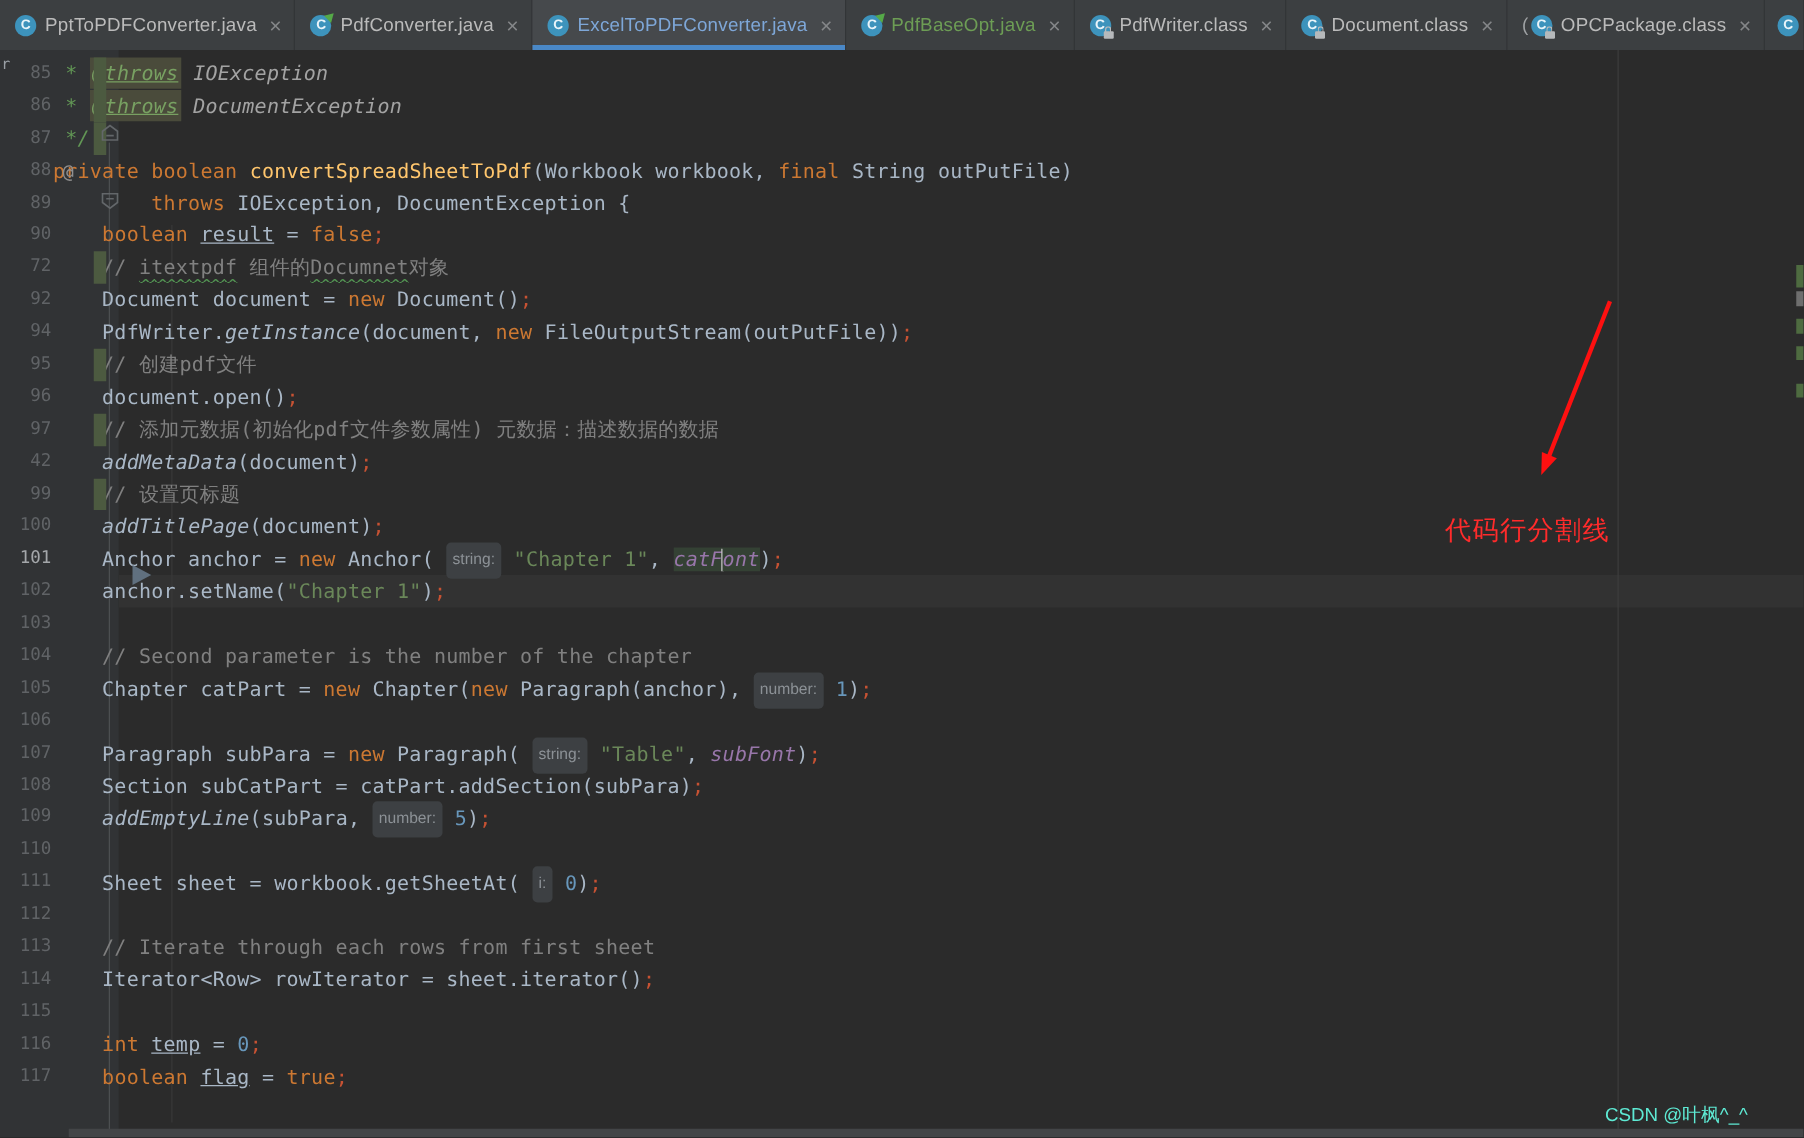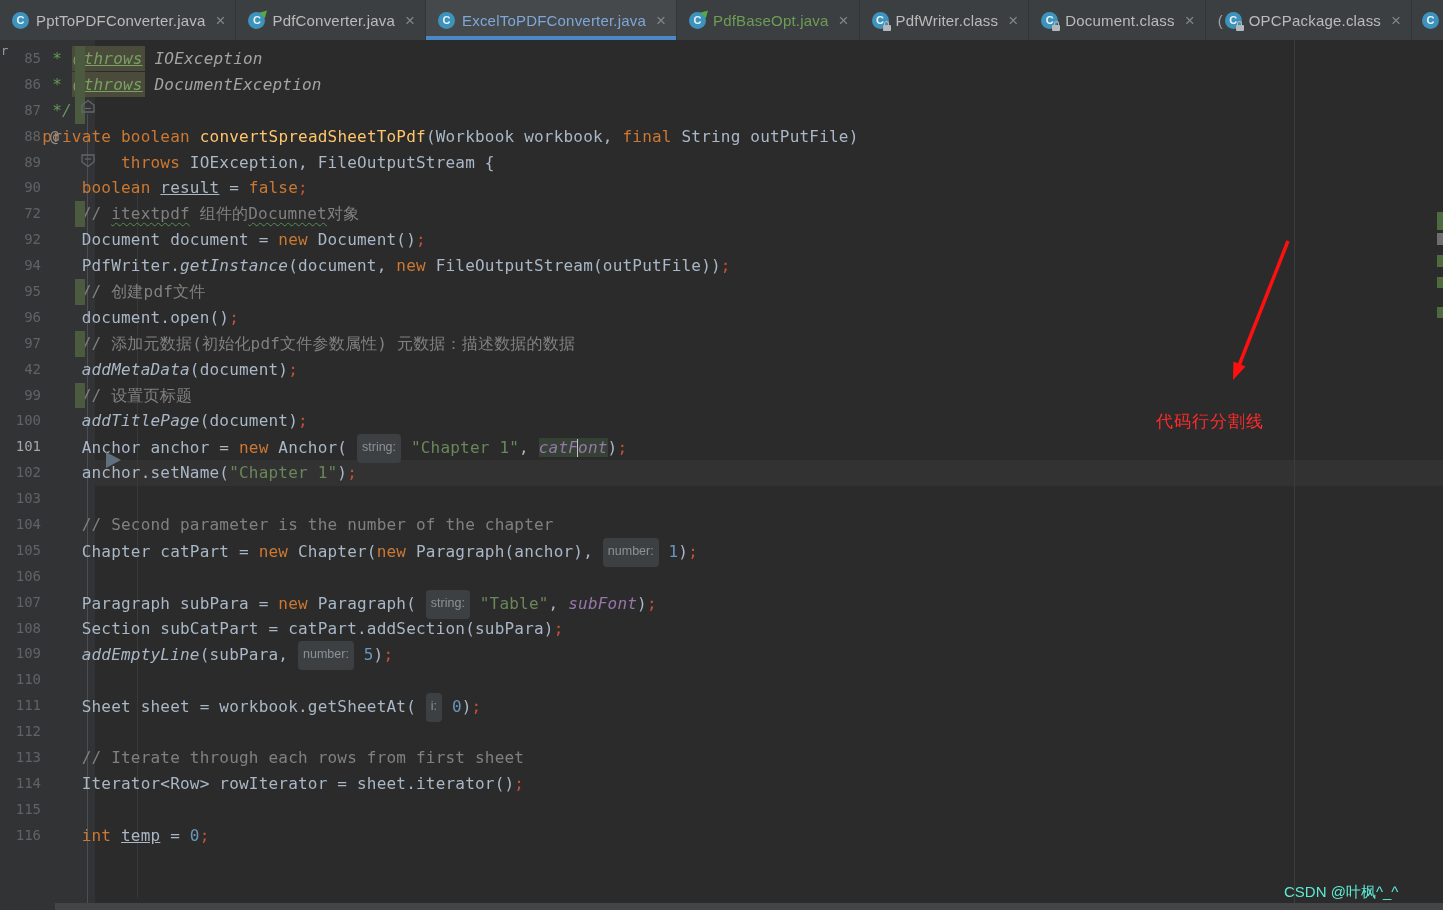--- a/index.html
+++ b/index.html
@@ -62,21 +62,21 @@
   #at-symbol { position:absolute; left:50px; top:88px; font-family:"DejaVu Sans Mono",monospace; font-size:15px; color:#909090; }
   .fold-marker { position:absolute; left:80px; }
   #exec-triangle { position:absolute; left:106px; top:412px; width:0; height:0; border-top:8px solid transparent; border-bottom:8px solid transparent; border-left:15px solid #60707f; }
   #stray-r { position:absolute; left:1px; top:4px; font-family:"DejaVu Sans Mono",monospace; font-size:12px; color:#9aa0a6; }
 
   
   #hscroll { position:absolute; left:55px; right:0; bottom:0; height:7px; background:#434547; }
   .stripe-mark { position:absolute; left:1437px; width:6px; }
 
   
-  #annot-text { position:absolute; left:1156px; top:410px; font-size:17px; letter-spacing:1px; color:#ff2b2b; font-family:"Liberation Sans",sans-serif; }
+  #annot-text { position:absolute; left:1156px; top:410px; font-size:21px; letter-spacing:1px; color:#ff2b2b; font-family:"Liberation Sans",sans-serif; }
   #watermark { position:absolute; left:1284px; top:883px; font-size:15px; color:#5eead4; }
   #arrow-svg { position:absolute; left:0; top:0; width:1443px; height:910px; pointer-events:none; }
 </style>
 </head>
 <body>
 
 <div id="app">
 
   <div id="tabbar">
       <div class="tab">
@@ -175,21 +175,21 @@
         <div class="row">
           <div class="gut">
             <span class="ln">88</span>
           </div>
           <div class="code"><span class="pln">    </span><span class="kw">private</span><span class="pln"> </span><span class="kw">boolean</span><span class="pln"> </span><span class="def">convertSpreadSheetToPdf</span><span class="pln">(Workbook workbook, </span><span class="kw">final</span><span class="pln"> String outPutFile)</span></div>
         </div>
         <div class="row">
           <div class="gut">
             <span class="ln">89</span>
           </div>
-          <div class="code"><span class="pln">            </span><span class="kw">throws</span><span class="pln"> IOException, FileOutputStream {</span></div>
+          <div class="code"><span class="pln">            </span><span class="kw">throws</span><span class="pln"> IOException, DocumentException {</span></div>
         </div>
         <div class="row">
           <div class="gut">
             <span class="ln">90</span>
           </div>
           <div class="code"><span class="pln">        </span><span class="kw">boolean</span><span class="pln"> </span><span class="und">result</span><span class="pln"> = </span><span class="kw">false</span><span class="semi">;</span></div>
         </div>
         <div class="row">
           <div class="gut">
             <span class="ln">72</span>
@@ -336,20 +336,26 @@
           <div class="gut">
             <span class="ln">115</span>
           </div>
           <div class="code"></div>
         </div>
         <div class="row">
           <div class="gut">
             <span class="ln">116</span>
           </div>
           <div class="code"><span class="pln">        </span><span class="kw">int</span><span class="pln"> </span><span class="und">temp</span><span class="pln"> = </span><span class="num">0</span><span class="semi">;</span></div>
+        </div>
+        <div class="row">
+          <div class="gut">
+            <span class="ln">117</span>
+          </div>
+          <div class="code"><span class="pln">        </span><span class="kw">boolean</span><span class="pln"> </span><span class="und">flag</span><span class="pln"> = </span><span class="kw">true</span><span class="semi">;</span></div>
         </div>
       </div>
 
     <div id="at-symbol">@</div>
     <svg class="fold-marker" style="top:59px" width="16" height="15" viewBox="0 0 16 15">
       <path d="M2 13 L2 6 L8 1.5 L14 6 L14 13 Z" fill="none" stroke="#63676a" stroke-width="1.3"></path>
       <line x1="5" y1="9.5" x2="11" y2="9.5" stroke="#63676a" stroke-width="1.3"></line>
     </svg>
     <svg class="fold-marker" style="top:113px" width="16" height="15" viewBox="0 0 16 15">
       <path d="M2 2 L14 2 L14 9 L8 13.5 L2 9 Z" fill="none" stroke="#63676a" stroke-width="1.3"></path>

